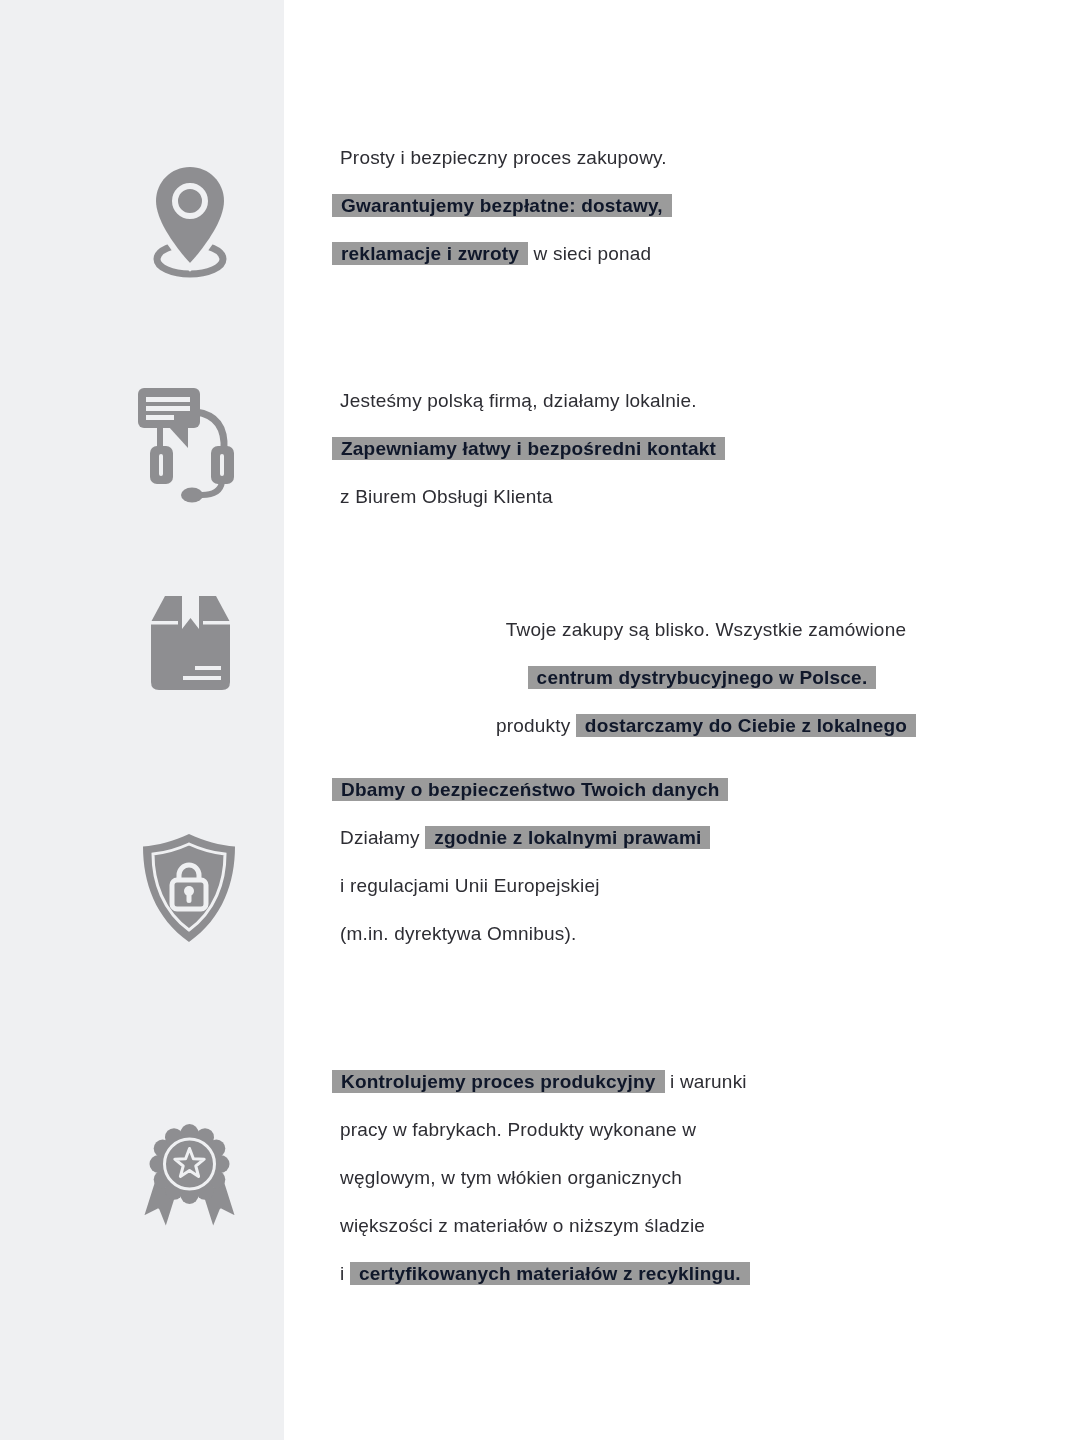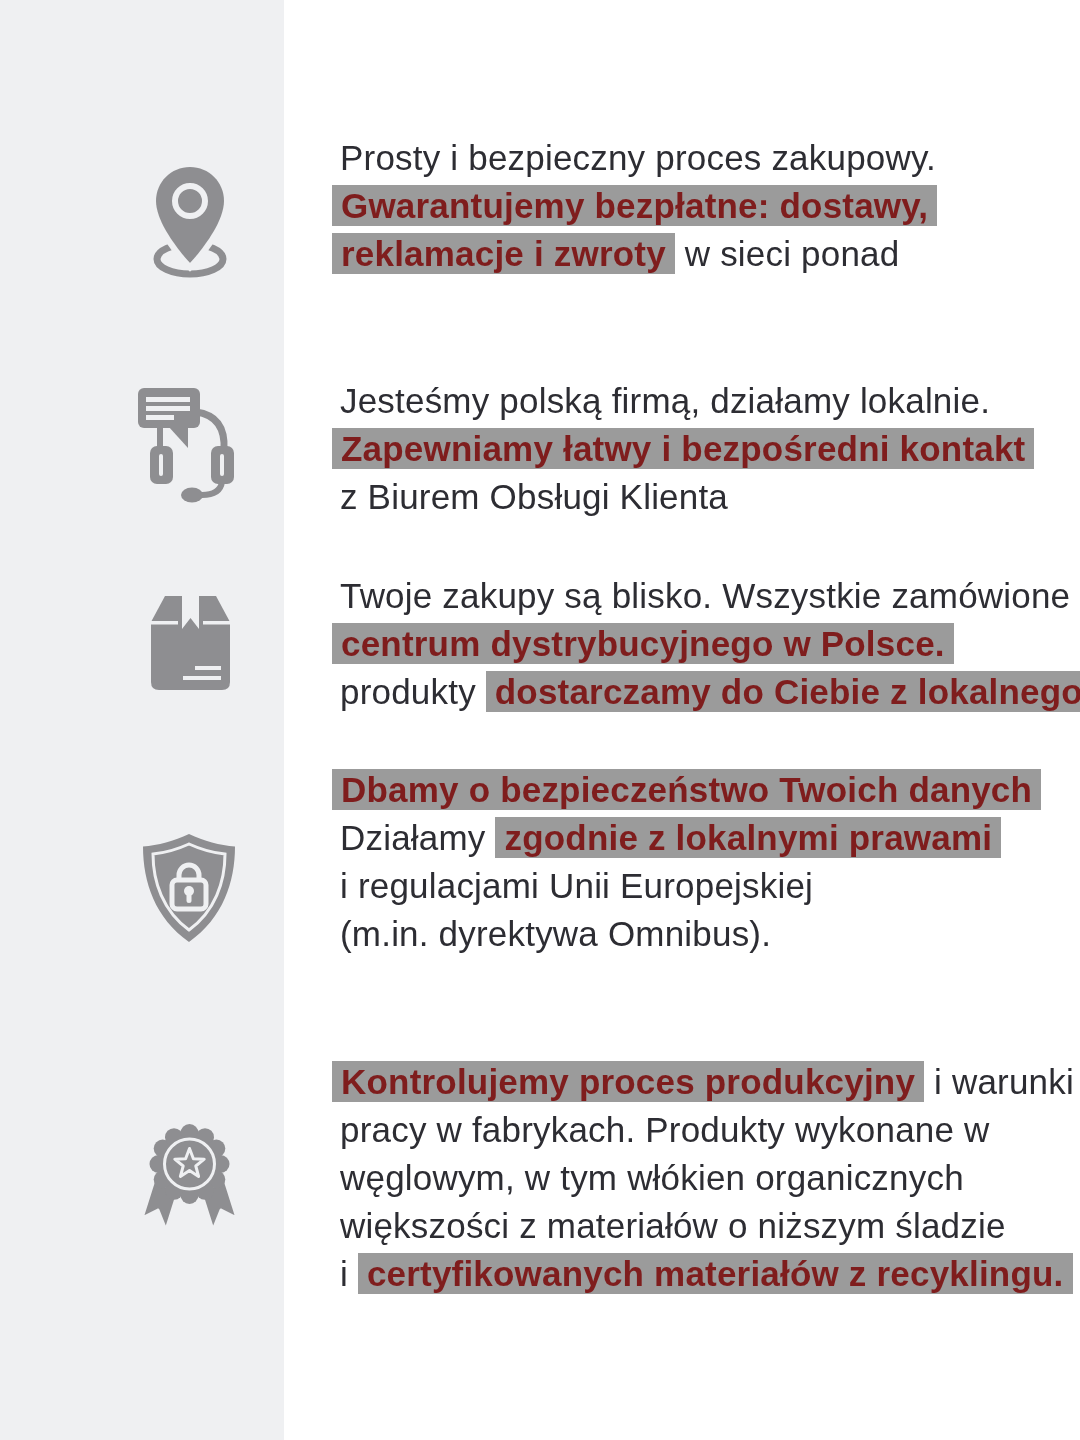--- a/index.html
+++ b/index.html
@@ -9,27 +9,27 @@
     font-family:"Liberation Sans", sans-serif;
     color:#2d2d33;
   }
   .band {
     position:absolute; left:0; top:0; width:284px; height:1440px;
     background:#eff0f2;
   }
   .icon { position:absolute; color:#8e8e91; }
   .textblock { position:absolute; left:332px; width:740px; }
   .line {
-    height:48px; line-height:48px; font-size:35px;
+    height:48px; line-height:48px; font-size:19px;
     white-space:pre; letter-spacing:0.2px;
   }
   .line.ind { padding-left:8px; }
   .seg { color:#2d2d33; }
   .seg.hl {
-    background:#9b9b9b; color:#7f1d1d; font-weight:700;
+    background:#9b9b9b; color:#0f172a; font-weight:700;
     padding:1px 9px;
   }
   svg { display:block; }
 </style>
 </head>
 <body>
 
 <div class="page">
   <div class="band"></div>
 
@@ -72,21 +72,21 @@
   <div class="icon" style="left:143px; top:588px;">
     <svg width="95" height="108" viewBox="0 0 95 108">
       <path d="M8,34 L22,8 L73,8 L87,34 L87,94 Q87,102 79,102 L16,102 Q8,102 8,94 Z" fill="#8e8e91"></path>
       <rect x="8" y="33" width="27" height="3.5" fill="#eff0f2"></rect>
       <rect x="60" y="33" width="27" height="3.5" fill="#eff0f2"></rect>
       <polygon points="39,8 56,8 56,41 47.5,30 39,41" fill="#eff0f2"></polygon>
       <rect x="52" y="78" width="26" height="4" fill="#eff0f2"></rect>
       <rect x="40" y="88" width="38" height="4" fill="#eff0f2"></rect>
     </svg>
   </div>
-  <div class="textblock" style="top:572px;">
+  <div class="textblock" style="top:606px;text-align:center;">
     <div class="line ind"><span class="seg">Twoje zakupy są blisko. Wszystkie zamówione</span></div>
     <div class="line"><span class="seg hl">centrum dystrybucyjnego w Polsce.</span></div>
     <div class="line ind"><span class="seg">produkty </span><span class="seg hl">dostarczamy do Ciebie z lokalnego</span></div>
   </div>
 
   <div class="icon" style="left:132px; top:830px;">
     <svg width="114" height="118" viewBox="0 0 114 118">
       <path d="M57,4 C72,11 88,15.5 103,16.5 C103,52 91,88 57,112 C23,88 11,52 11,16.5 C26,15.5 42,11 57,4 Z" fill="#8e8e91"></path>
       <path d="M57,14 C69,19.5 82,23 93,24 C93,52 83,81 57,100 C31,81 21,52 21,24 C32,23 45,19.5 57,14 Z" fill="none" stroke="#eff0f2" stroke-width="3"></path>
       <path d="M47,52 L47,45 A10,10 0 0 1 67,45 L67,52" fill="none" stroke="#eff0f2" stroke-width="5"></path>

